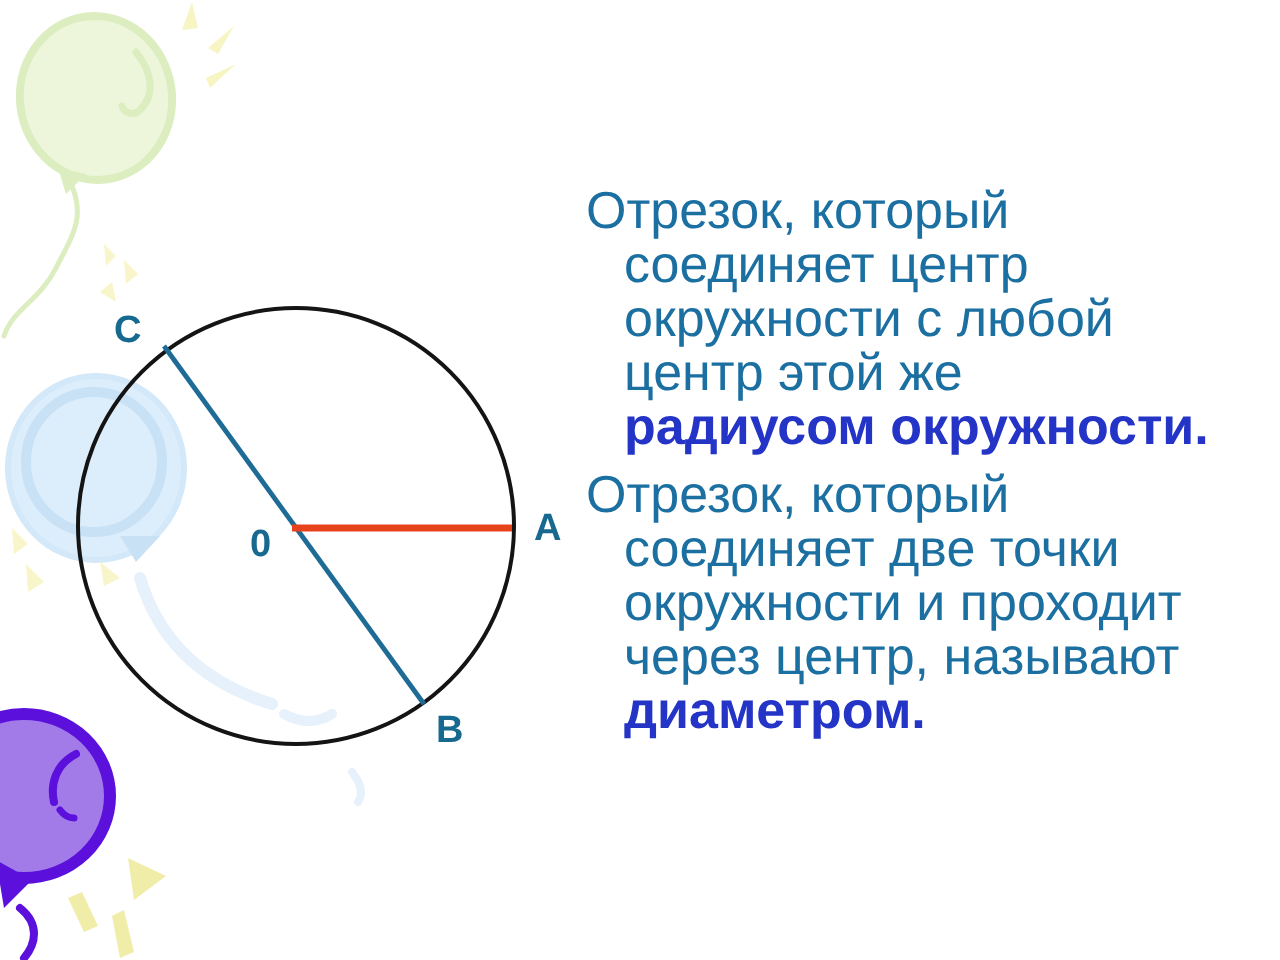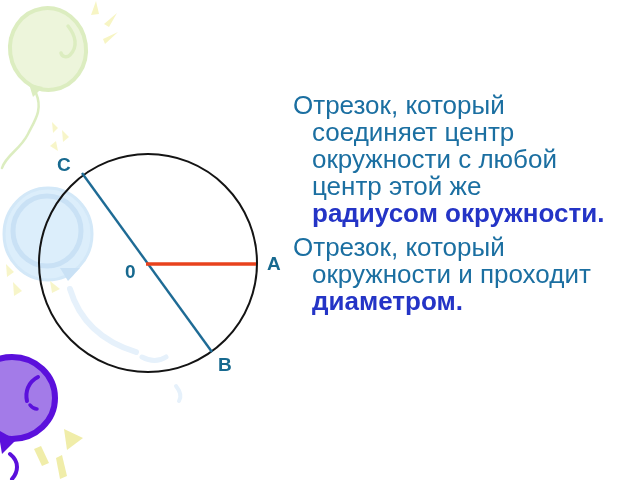--- a/index.html
+++ b/index.html
@@ -84,18 +84,20 @@
   <div class="textblock">
     <div class="para">
       <div class="line first">Отрезок, который</div>
       <div class="line">соединяет центр</div>
       <div class="line">окружности с любой</div>
       <div class="line">центр этой же</div>
       <div class="line"><span class="term">радиусом окружности.</span></div>
     </div>
     <div class="para">
       <div class="line first">Отрезок, который</div>
+      <div class="line">соединяет две точки</div>
       <div class="line">окружности и проходит</div>
+      <div class="line">через центр, называют</div>
       <div class="line"><span class="term">диаметром.</span></div>
     </div>
   </div>
 
 </div>
 
 </body></html>

